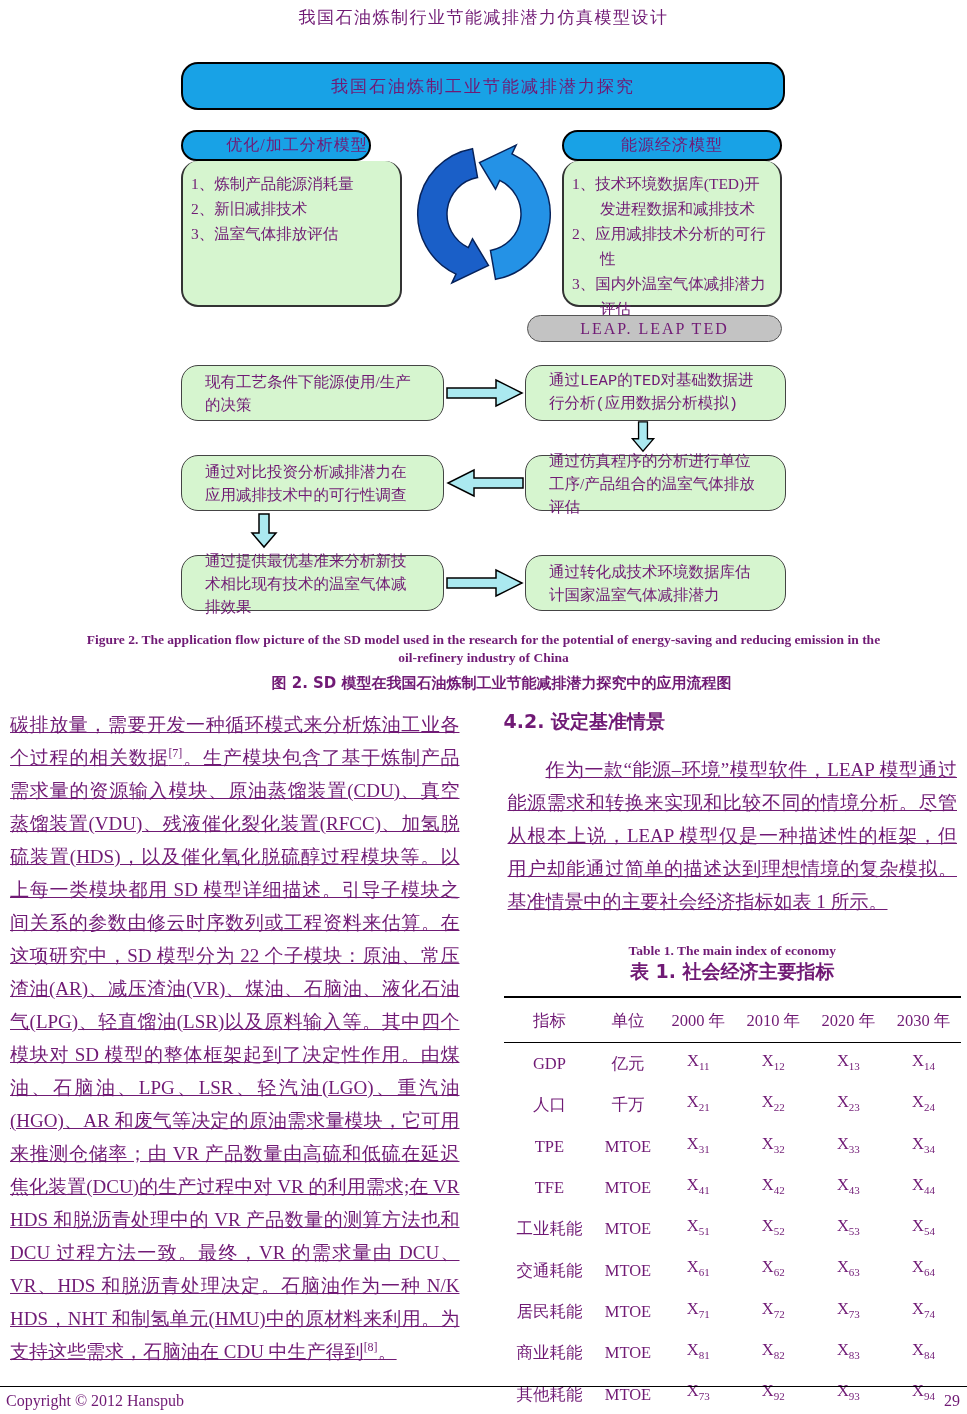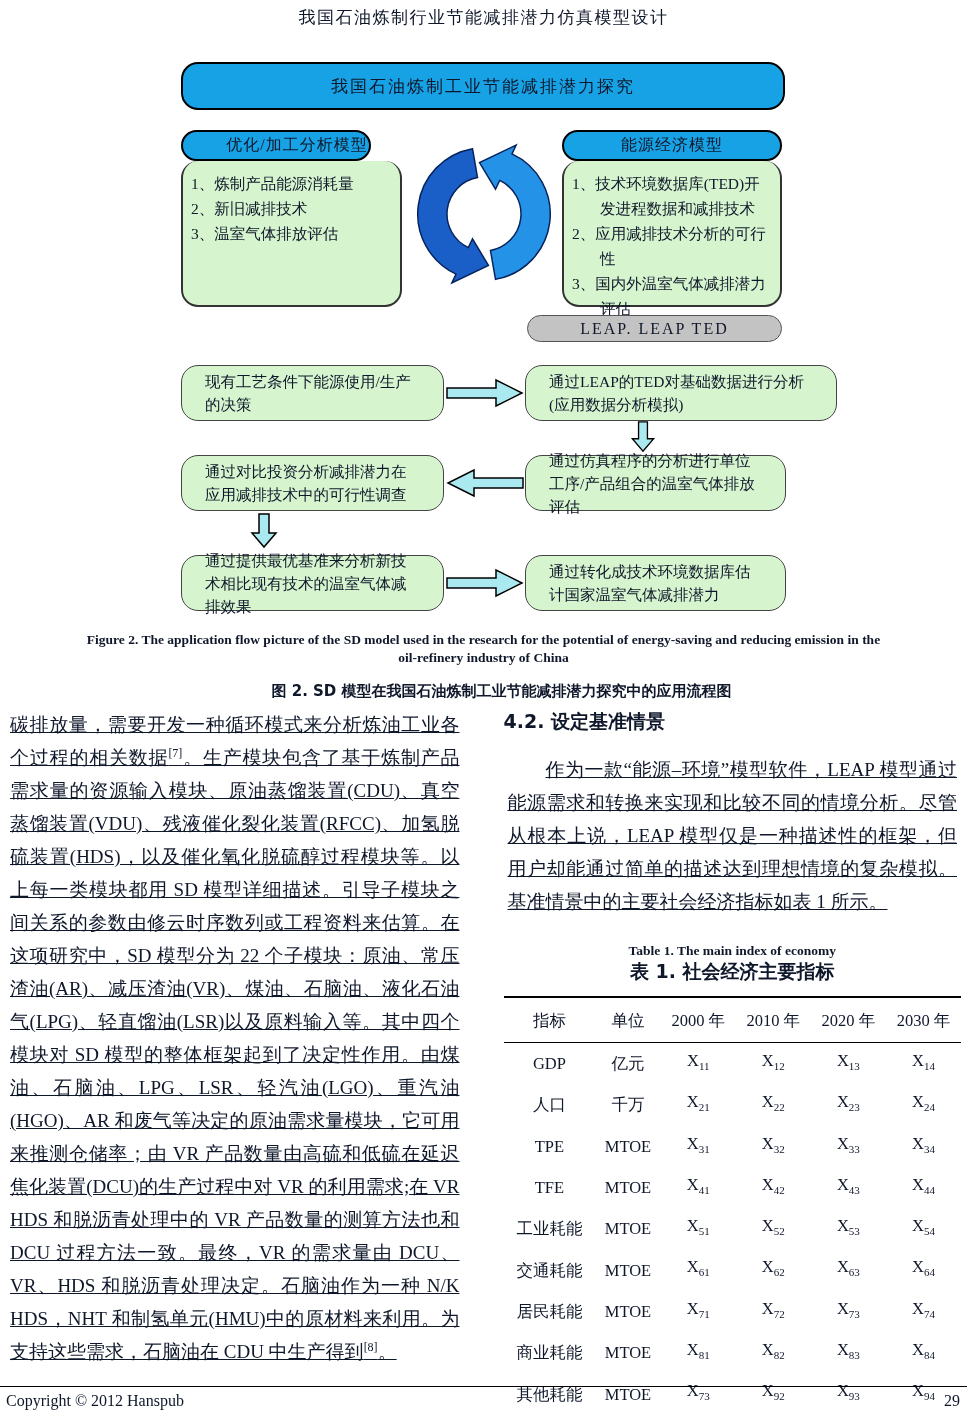--- a/index.html
+++ b/index.html
@@ -1,18 +1,18 @@
 <!DOCTYPE html>
 <html style="--blue: #18a2e6; --green: #d6f5cf; --gray: #c3c3c3; --cyan: #abe9f0;"><head>
 <meta charset="utf-8">
 <style>
   html,body { margin:0; padding:0; background:#ffffff; }
   .page {
     position:relative; width:967px; height:1414px; background:#fff;
-    font-family:"Liberation Serif","DejaVu Serif",serif; color:#0f172a; overflow:hidden;
+    font-family:"Liberation Serif","DejaVu Serif",serif; color:#701a75; overflow:hidden;
   }
   
   .header-title {
     position:absolute; top:6px; left:0; width:100%; text-align:center;
     font-size:17px; letter-spacing:1.5px;
   }
   
   .abs { position:absolute; box-sizing:border-box;border-radius:17px; }
   .banner {
     left:181px; top:62px; width:604px; height:48px;
@@ -34,21 +34,21 @@
     display:flex; align-items:center; justify-content:center; font-size:16px; letter-spacing:2px;
   }
   .flow-box {
     width:263px; height:56px; background:var(--green); border:1.5px solid #444;
     font-size:15.5px; line-height:23px; padding:4px 23px; display:flex; align-items:center;
   }
   .fig-caption {
     position:absolute; top:631px; left:0; width:100%; text-align:center;
     font-weight:bold; font-size:13.5px; line-height:18px;
   }
-  .fig-caption .zh { font-family:"DejaVu Sans","Liberation Sans",sans-serif; font-size:15px; margin-top:15px;padding-left:36px; }
+  .fig-caption .zh { font-family:"DejaVu Sans","Liberation Sans",sans-serif; font-size:15px; margin-top:7px;padding-left:36px; }
   
   .main { position:absolute; top:704px; left:6px; width:955px; display:flex; gap:40px; }
   .col { width:458px; font-size:19px; line-height:33px; text-align:justify; }
   .col p { margin:4px;text-decoration:underline; }
   sup.ref { font-size:12px; line-height:0; vertical-align:super; }
   .col-right h3 {
     font-family:"DejaVu Sans","Liberation Sans",sans-serif;
     font-size:19px; margin:1px 0 15px 0; text-align:left;
   }
   .col-right p.body-par { text-indent:2em; }
@@ -97,21 +97,21 @@
       <div class="model-item">3、国内外温室气体减排潜力评估</div>
     </div>
   <div class="abs graybar" style="left:527px; top:315px; width:255px;">LEAP. LEAP TED</div>
 
   <div class="abs flow-box" style="left:181px; top:365px;">现有工艺条件下能源使用/生产的决策</div>
   <div class="abs" style="left:446px; top:378px;">
     <svg width="78" height="30" viewBox="0 0 78 30">
       <polygon points="1,10 50,10 50,2 76,15 50,28 50,20 1,20" fill="var(--cyan)" stroke="#000" stroke-width="1.5"></polygon>
     </svg>
   </div>
-  <div class="abs flow-box" style="left:525px; top:365px; width:312px;">通过LEAP的TED对基础数据进行分析(应用数据分析模拟)</div>
+  <div class="abs flow-box" style="left:525px; top:365px; width:261px;font-family:Liberation Mono, monospace;">通过LEAP的TED对基础数据进行分析(应用数据分析模拟)</div>
 
   <div class="abs" style="left:629px; top:421px;">
     <svg width="28" height="32" viewBox="0 0 28 36">
       <polygon points="9,1 19,1 19,20 26,20 14,34 2,20 9,20" fill="var(--cyan)" stroke="#000" stroke-width="1.5"></polygon>
     </svg>
   </div>
 
   <div class="abs flow-box" style="left:181px; top:455px;">通过对比投资分析减排潜力在应用减排技术中的可行性调查</div>
   <div class="abs" style="left:446px; top:468px;">
     <svg width="78" height="30" viewBox="0 0 78 30">

